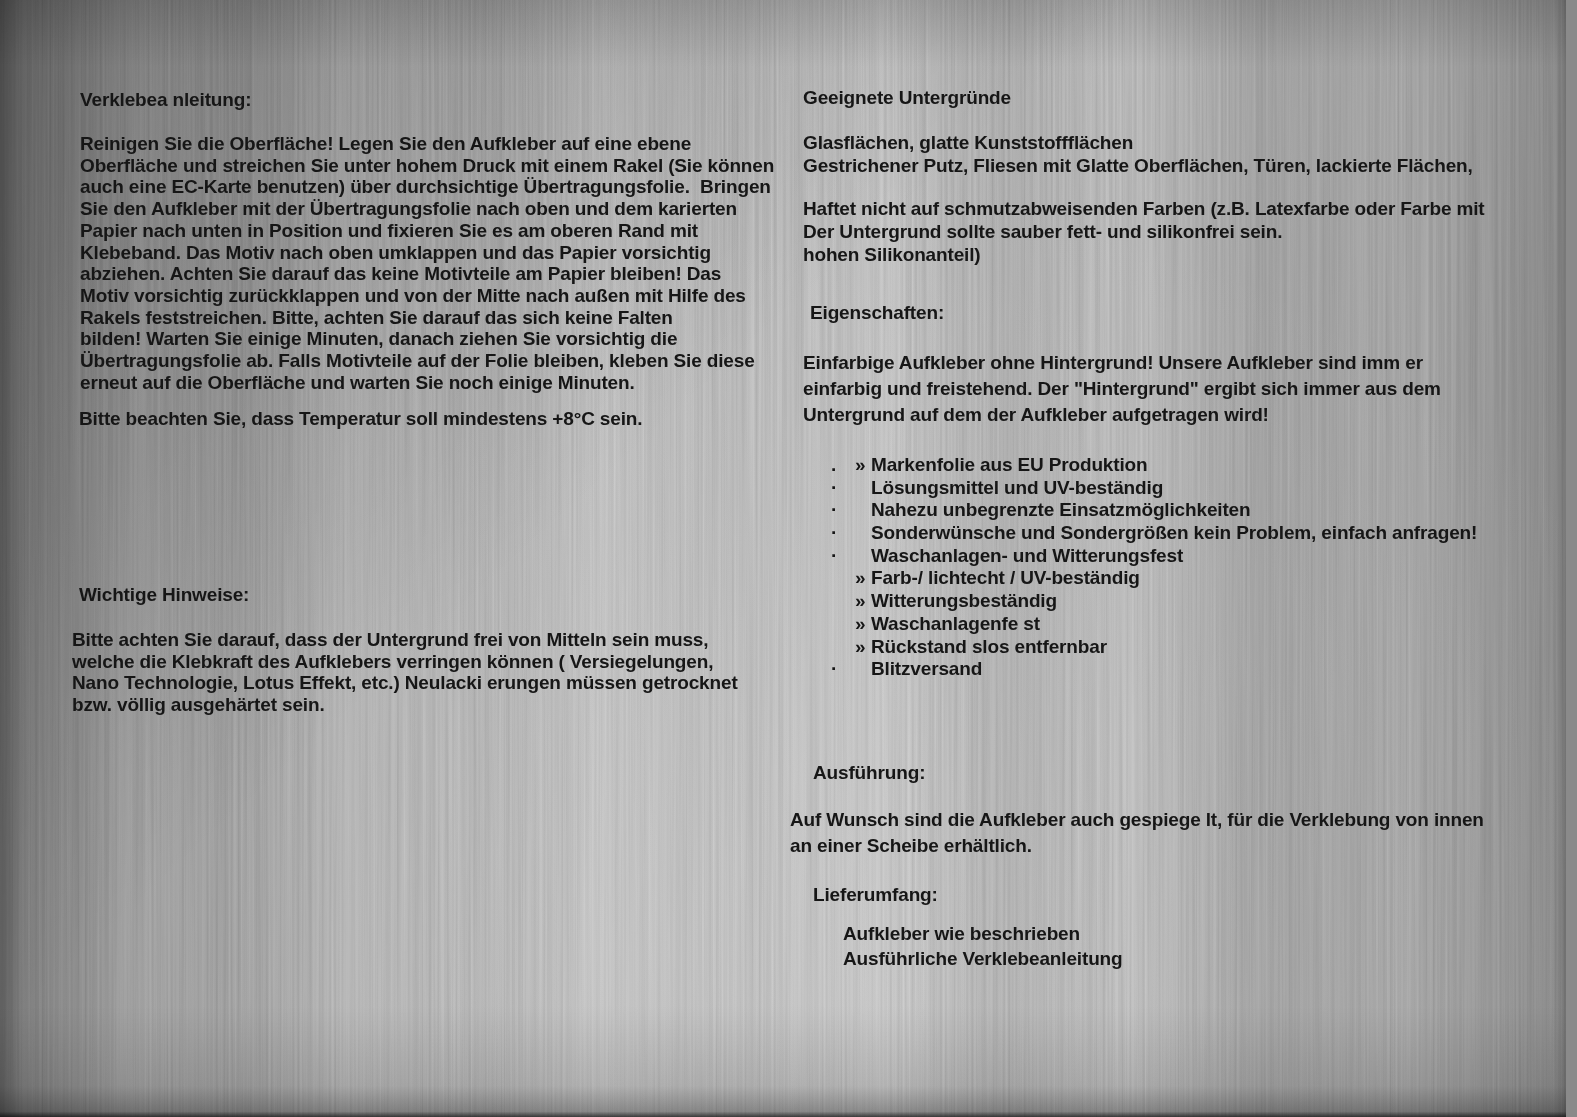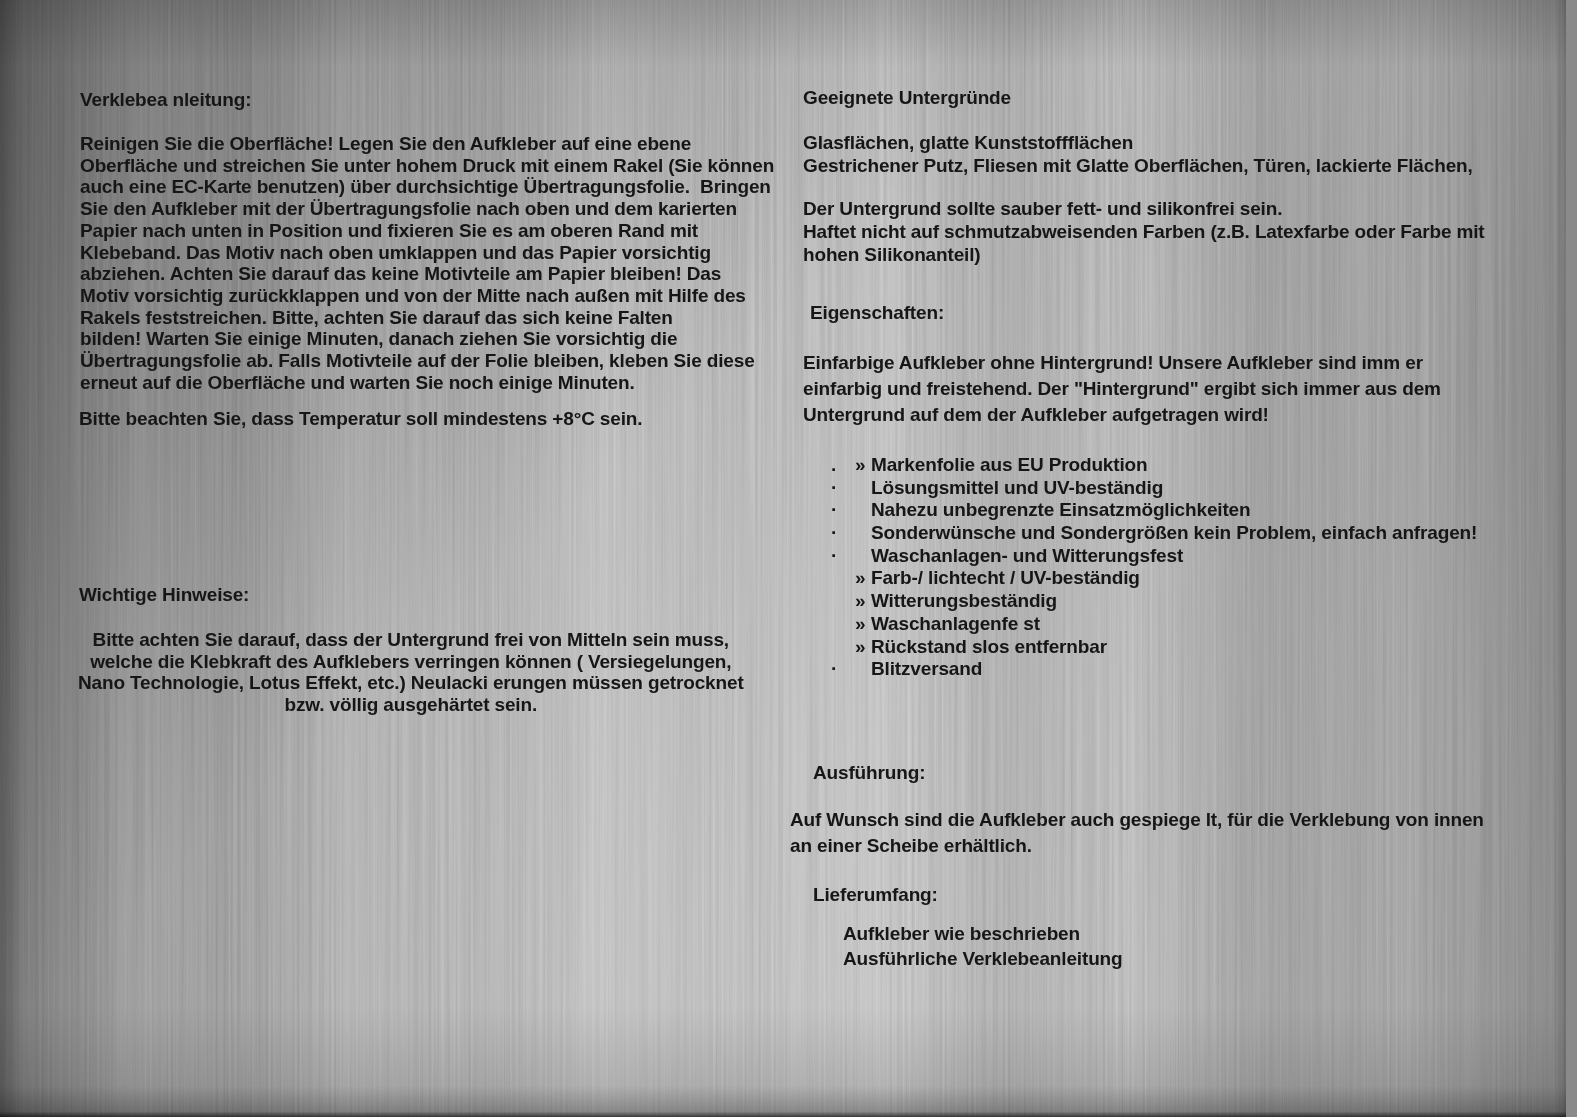--- a/index.html
+++ b/index.html
@@ -97,27 +97,27 @@
   </svg>
 
   <div class="txt heading" style="left:80px; top:89px;">Verklebea nleitung:</div>
 
   <div class="txt lh22" style="left:80px; top:133px;"><div>Reinigen Sie die Oberfläche! Legen Sie den Aufkleber auf eine ebene</div><div>Oberfläche und streichen Sie unter hohem Druck mit einem Rakel (Sie können</div><div>auch eine EC-Karte benutzen) über durchsichtige Übertragungsfolie.  Bringen</div><div>Sie den Aufkleber mit der Übertragungsfolie nach oben und dem karierten</div><div>Papier nach unten in Position und fixieren Sie es am oberen Rand mit</div><div>Klebeband. Das Motiv nach oben umklappen und das Papier vorsichtig</div><div>abziehen. Achten Sie darauf das keine Motivteile am Papier bleiben! Das</div><div>Motiv vorsichtig zurückklappen und von der Mitte nach außen mit Hilfe des</div><div>Rakels feststreichen. Bitte, achten Sie darauf das sich keine Falten</div><div>bilden! Warten Sie einige Minuten, danach ziehen Sie vorsichtig die</div><div>Übertragungsfolie ab. Falls Motivteile auf der Folie bleiben, kleben Sie diese</div><div>erneut auf die Oberfläche und warten Sie noch einige Minuten.</div></div>
 
   <div class="txt heading" style="left:79px; top:408px;">Bitte beachten Sie, dass Temperatur soll mindestens +8°C sein.</div>
 
   <div class="txt heading" style="left:79px; top:584px;">Wichtige Hinweise:</div>
 
-  <div class="txt lh22" style="left:78px; top:629px;text-align:center;"><div>Bitte achten Sie darauf, dass der Untergrund frei von Mitteln sein muss,</div><div>welche die Klebkraft des Aufklebers verringen können ( Versiegelungen,</div><div>Nano Technologie, Lotus Effekt, etc.) Neulacki erungen müssen getrocknet</div><div>bzw. völlig ausgehärtet sein.</div></div>
+  <div class="txt lh22" style="left:72px; top:629px;"><div>Bitte achten Sie darauf, dass der Untergrund frei von Mitteln sein muss,</div><div>welche die Klebkraft des Aufklebers verringen können ( Versiegelungen,</div><div>Nano Technologie, Lotus Effekt, etc.) Neulacki erungen müssen getrocknet</div><div>bzw. völlig ausgehärtet sein.</div></div>
 
   <div class="txt heading" style="left:803px; top:87px;">Geeignete Untergründe</div>
 
   <div class="txt lh23" style="left:803px; top:131px;"><div>Glasflächen, glatte Kunststoffflächen</div><div>Gestrichener Putz, Fliesen mit Glatte Oberflächen, Türen, lackierte Flächen,</div></div>
 
-  <div class="txt lh23" style="left:803px; top:197px;"><div>Der Untergrund sollte sauber fett- und silikonfrei sein.</div><div>Haftet nicht auf schmutzabweisenden Farben (z.B. Latexfarbe oder Farbe mit</div><div>hohen Silikonanteil)</div></div>
+  <div class="txt lh23" style="left:803px; top:197px;"><div>Haftet nicht auf schmutzabweisenden Farben (z.B. Latexfarbe oder Farbe mit</div><div>Der Untergrund sollte sauber fett- und silikonfrei sein.</div><div>hohen Silikonanteil)</div></div>
 
   <div class="txt heading" style="left:810px; top:302px;">Eigenschaften:</div>
 
   <div class="txt lh26" style="left:803px; top:350px;"><div>Einfarbige Aufkleber ohne Hintergrund! Unsere Aufkleber sind imm er</div><div>einfarbig und freistehend. Der "Hintergrund" ergibt sich immer aus dem</div><div>Untergrund auf dem der Aufkleber aufgetragen wird!</div></div>
 
   <div class="b-list" style="left:831px; top:454px;">
       <div class="b-row"><span class="b-dot">.</span><span class="b-prefix">»</span><span class="b-text">Markenfolie aus EU Produktion</span></div>
       <div class="b-row"><span class="b-dot">·</span><span class="b-prefix"></span><span class="b-text">Lösungsmittel und UV-beständig</span></div>
       <div class="b-row"><span class="b-dot">·</span><span class="b-prefix"></span><span class="b-text">Nahezu unbegrenzte Einsatzmöglichkeiten</span></div>
       <div class="b-row"><span class="b-dot">·</span><span class="b-prefix"></span><span class="b-text">Sonderwünsche und Sondergrößen kein Problem, einfach anfragen!</span></div>

